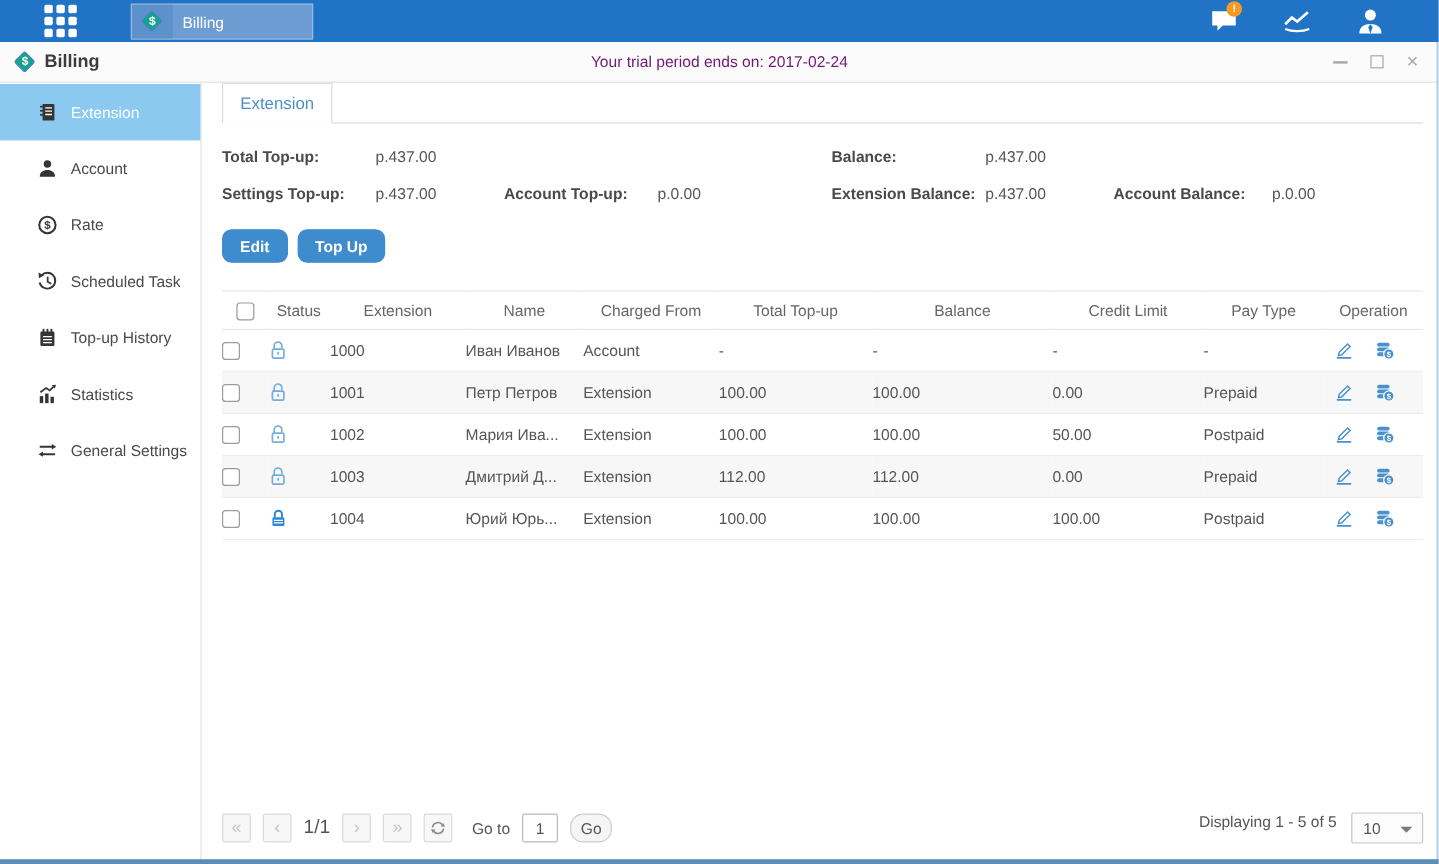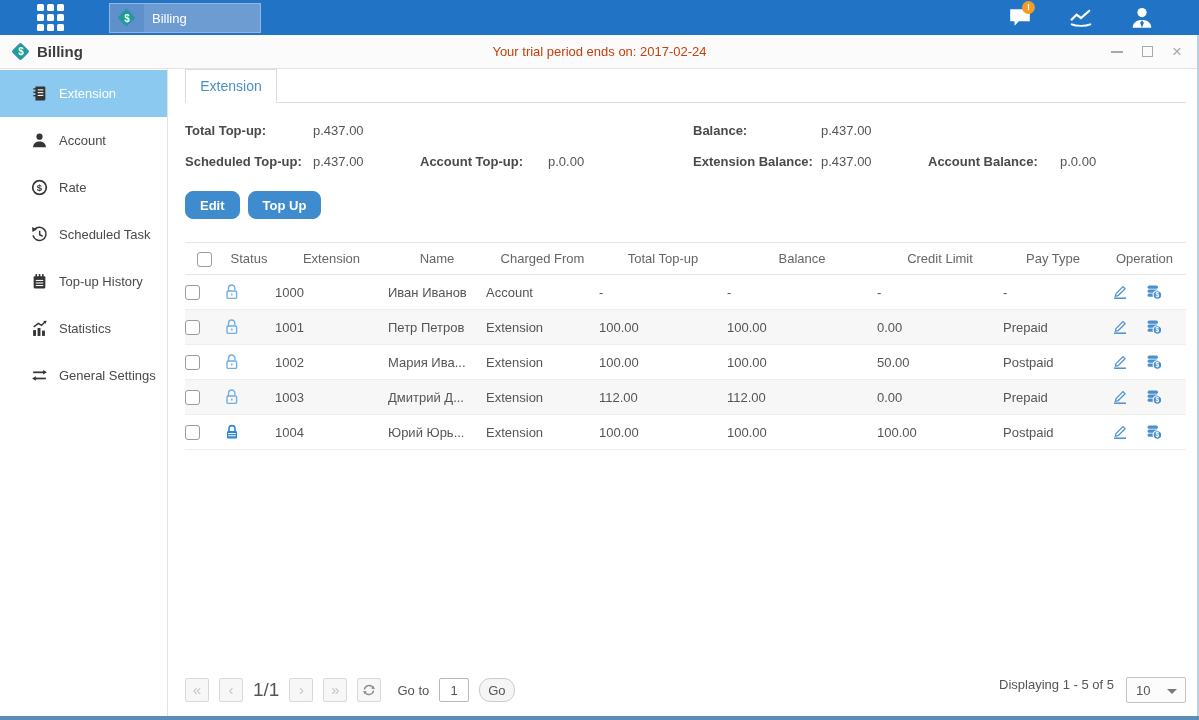--- a/index.html
+++ b/index.html
@@ -22,21 +22,21 @@
     font-size:10px; font-weight:bold; display:flex; align-items:center; justify-content:center; }
   .topbar-icons { position:absolute; right:40px; top:0; height:35px; display:flex; align-items:center; gap:27px; }
   .tb-icon { position:relative; width:34px; height:26px; display:flex; align-items:center; justify-content:center; cursor:pointer; }
   .badge { position:absolute; top:-4px; right:2px; width:13px; height:13px; background:#f59a23; border-radius:50%;
     color:#fff; font-size:9px; font-weight:bold; display:flex; align-items:center; justify-content:center; }
 
   
   .titlebar { height:34px; background:#fbfbfb; border-bottom:1px solid #e3e3e3; display:flex; align-items:center; position:relative; }
   .titlebar .app-title { display:flex; align-items:center; gap:7px; margin-left:12px; }
   .titlebar .app-title b { font-size:15px; color:#3c3c3c; }
-  .trial-notice { position:absolute; left:0; right:0; text-align:center; font-size:13px; color:#c2410c; pointer-events:none; }
+  .trial-notice { position:absolute; left:0; right:0; text-align:center; font-size:13px; color:#701a75; pointer-events:none; }
   .win-controls { position:absolute; right:14px; display:flex; align-items:center; gap:14px; }
   .wc { width:16px; height:16px; display:flex; align-items:center; justify-content:center; cursor:pointer; }
   .wc-min i { display:block; width:12px; height:0; border-top:2px solid #a2a9b0; }
   .wc-max i { display:block; width:11px; height:11px; border:1.5px solid #a2a9b0; }
   .wc-close { color:#a2a9b0; font-size:17px; line-height:1; }
 
   
   .app-body { display:flex; height:647px; }
   .sidebar { width:168px; background:#fff; border-right:1px solid #e2e2e2; padding-top:1px; }
   .side-item { height:47px; display:flex; align-items:center; gap:11px; padding-left:31px;
@@ -77,21 +77,21 @@
   .lock.unlocked { color:#72aede; }
   .lock.locked { color:#2f86d4; }
   .op-cell .op { display:inline-block; width:18px; height:18px; margin:0 8px; color:#4a90cd; cursor:pointer; vertical-align:middle; }
 
   
   .pagination { position:absolute; left:17px; right:13px; bottom:10px; height:32px;
     display:flex; align-items:center; justify-content:space-between; }
   .pg-left { display:flex; align-items:center; gap:10px; }
   .pg-btn { width:24px; height:24px; background:#f7f7f7; border:1px solid #d9d9d9; border-radius:2px;
     color:#c3c3c3; font-size:15px; line-height:22px; text-align:center; cursor:pointer; user-select:none; }
-  .pg-label { font-size:19px; color:#555; }
+  .pg-label { font-size:16px; color:#555; }
   .pg-refresh { display:flex; align-items:center; justify-content:center; color:#8a8a8a; }
   .goto-label { font-size:13px; color:#555; margin-left:6px; }
   .goto-input { width:30px; height:24px; border:1px solid #b9b9b9; border-radius:2px; text-align:center;
     font-size:13px; color:#555; font-family:inherit; background:#fff; }
   .go-btn { height:24px; padding:0 8px; background:#f5f5f5; border:1px solid #cccccc; border-radius:11px;
     font-size:13px; color:#555; cursor:pointer; font-family:inherit; }
   .pg-right { display:flex; align-items:flex-start; gap:12px; }
   .displaying { font-size:13px; color:#555; }
   .page-size { position:relative; width:60px; height:26px; border:1px solid #c4c4c4; border-radius:2px;
     background:#fcfcfc; display:flex; align-items:center; padding-left:9px; font-size:13px; color:#555; cursor:pointer; }
@@ -267,21 +267,21 @@
           <span class="sum-label">Total Top-up:</span>
           <span class="sum-value">p.437.00</span>
           <span></span>
             <span></span>
           <span class="sum-label">Balance:</span>
           <span class="sum-value">p.437.00</span>
           <span></span>
             <span></span>
         </div>
         <div class="sum-row">
-          <span class="sum-label">Scheduled Top-up:</span>
+          <span class="sum-label">Settings Top-up:</span>
           <span class="sum-value">p.437.00</span>
           <span class="sum-label">Account Top-up:</span>
           <span class="sum-value">p.0.00</span>
           <span class="sum-label">Extension Balance:</span>
           <span class="sum-value">p.437.00</span>
           <span class="sum-label">Account Balance:</span>
           <span class="sum-value">p.0.00</span>
         </div>
       </div>
 

